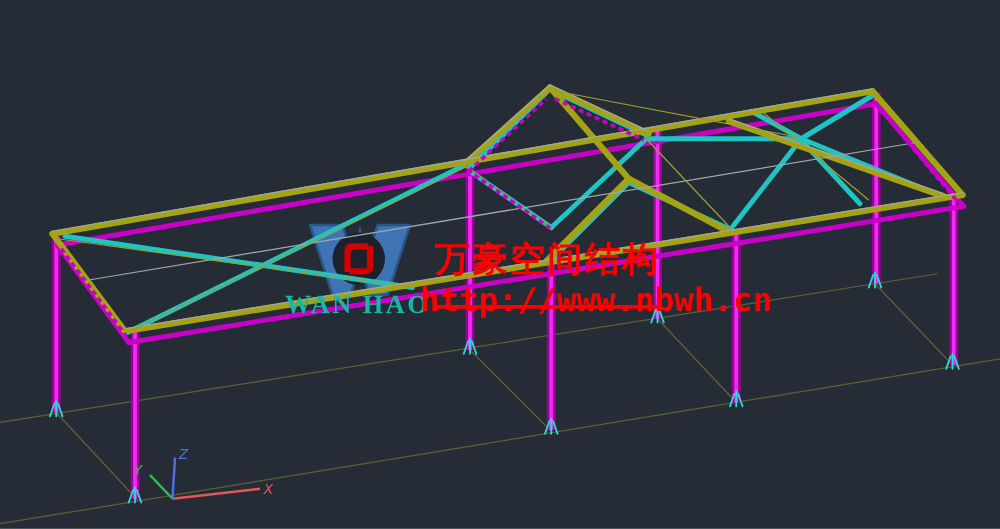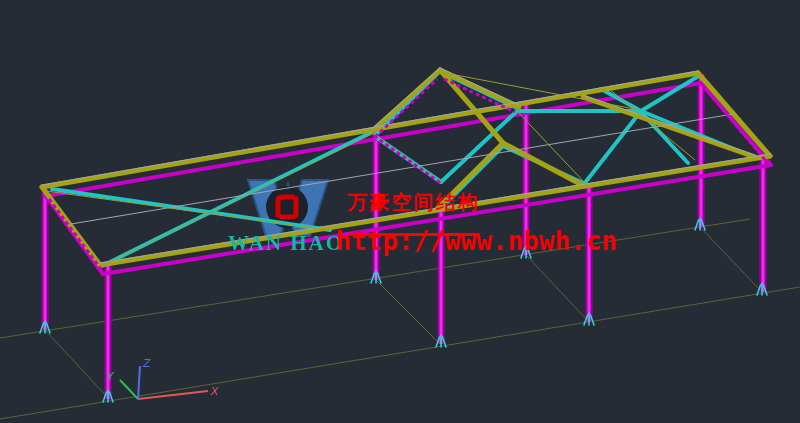--- a/index.html
+++ b/index.html
@@ -14,21 +14,21 @@
   #wm-texts{position:absolute;left:0;top:0;width:800px;height:423px;z-index:3;pointer-events:none;}
   .wanhao-latin{
     position:absolute;left:228px;top:231px;width:120px;
     font-family:"Liberation Serif",serif;
     font-weight:bold;font-size:21px;letter-spacing:2px;
     white-space:nowrap;
   }
   .wm-cn{
     position:absolute;left:348px;top:189px;
     font-family:"DejaVu Sans",sans-serif;
-    font-weight:bold;font-size:20px;letter-spacing:2px;
+    font-weight:bold;font-size:28px;letter-spacing:2px;
     border-bottom:3px solid;
     padding-bottom:17px;
     white-space:nowrap;
   }
   .wm-url{
     position:absolute;left:336px;top:226px;
     font-family:"DejaVu Sans Mono",monospace;
     font-weight:bold;font-size:26px;letter-spacing:0px;
     white-space:nowrap;
   }

